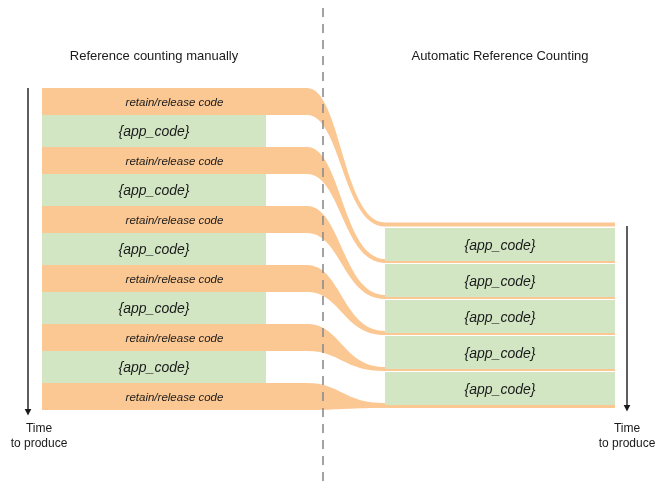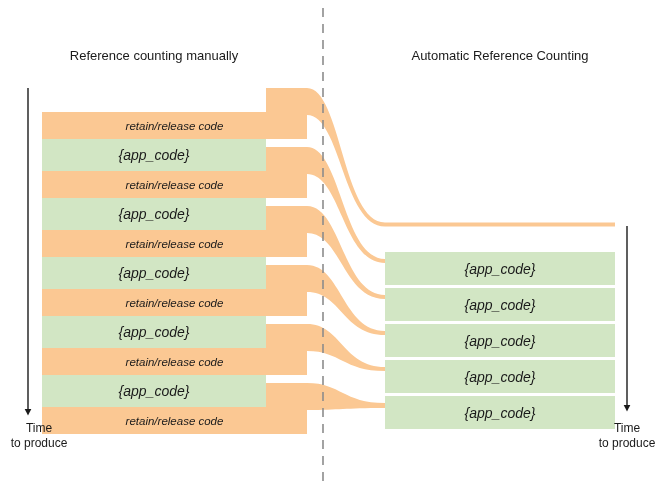--- a/index.html
+++ b/index.html
@@ -30,21 +30,20 @@
   .bar {
     position: absolute;
     box-sizing: border-box;
     display: flex;
     align-items: center;
     justify-content: center;
     font-style: italic;
     color: #1a1a1a;
     white-space: nowrap;
     overflow: hidden;
-    margin-top: 24px;
   }
   .bar-retain {
     font-size: 11.5px;
   }
   .bar-app {
     font-size: 14px;
   }
 
   .axis-caption {
     position: absolute;

